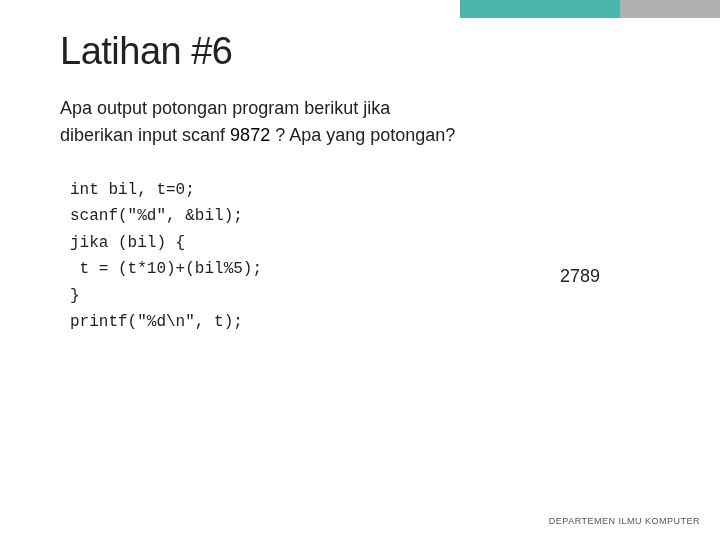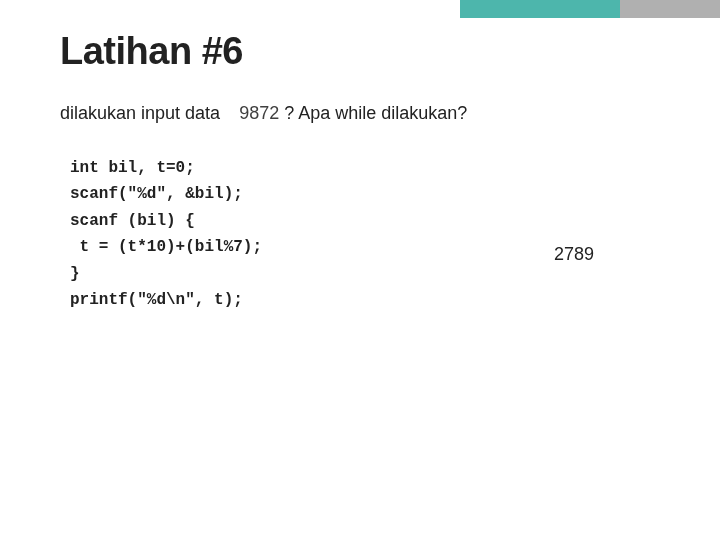--- a/index.html
+++ b/index.html
@@ -43,56 +43,55 @@
     .main-content {
       position: absolute;
       top: 30px;
       left: 60px;
       right: 40px;
       bottom: 40px;
     }
 
     .slide-title {
       font-size: 38px;
-      font-weight: 700;
+      font-weight: 400;
       color: #222222;
+      margin-bottom: 22px;
       letter-spacing: -0.5px;
     }
 
     .description {
       font-size: 18px;
       color: #222222;
       line-height: 1.5;
       margin-bottom: 28px;
     }
 
     .highlight-number {
-      color: #404040;
+      color: #000000;
       font-size: 18px;
-      margin-left: 14px;
     }
 
     .code-block {
       font-family: 'Courier New', 'Courier', monospace;
       font-size: 16px;
       color: #222222;
       line-height: 1.65;
       margin-left: 10px;
       position: relative;
     }
 
     .code-line {
       display: block;
       white-space: pre;
-      font-weight: bold;
     }
 
     .result-label {
       position: absolute;
-      right: 86px;
+      right: 80px;
       top: 85px;
       font-size: 18px;
       color: #222222;
       font-family: 'Arial', 'Helvetica', sans-serif;
     }
 
     .footer {
       position: absolute;
       bottom: 12px;
       right: 20px;
@@ -113,31 +112,32 @@
 <div class="top-bar">
   <div class="top-bar-teal"></div>
   <div class="top-bar-gray"></div>
 </div>
 
 <div class="main-content">
 
   <h1 class="slide-title">Latihan #6</h1>
 
   <div class="description">
-    <br>
-    <span>dilakukan input data </span><span class="highlight-number">9872</span><span> ? Apa while dilakukan?</span>
+    <span>Apa output potongan program berikut jika</span><br>
+    <span>diberikan input scanf </span><span class="highlight-number">9872</span><span> ? Apa yang potongan?</span>
   </div>
 
   <div class="code-block">
     <span class="code-line">int bil, t=0;</span>
     <span class="code-line">scanf("%d", &amp;bil);</span>
-    <span class="code-line">scanf (bil) {</span>
-    <span class="code-line"> t = (t*10)+(bil%7);</span>
+    <span class="code-line">jika (bil) {</span>
+    <span class="code-line"> t = (t*10)+(bil%5);</span>
     <span class="code-line">}</span>
     <span class="code-line">printf("%d\n", t);</span>
 
     <div class="result-label">2789</div>
   </div>
 
 </div>
 
 <div class="footer">
+  <div class="footer-text">DEPARTEMEN ILMU KOMPUTER</div>
 </div>
 
 </body></html>

